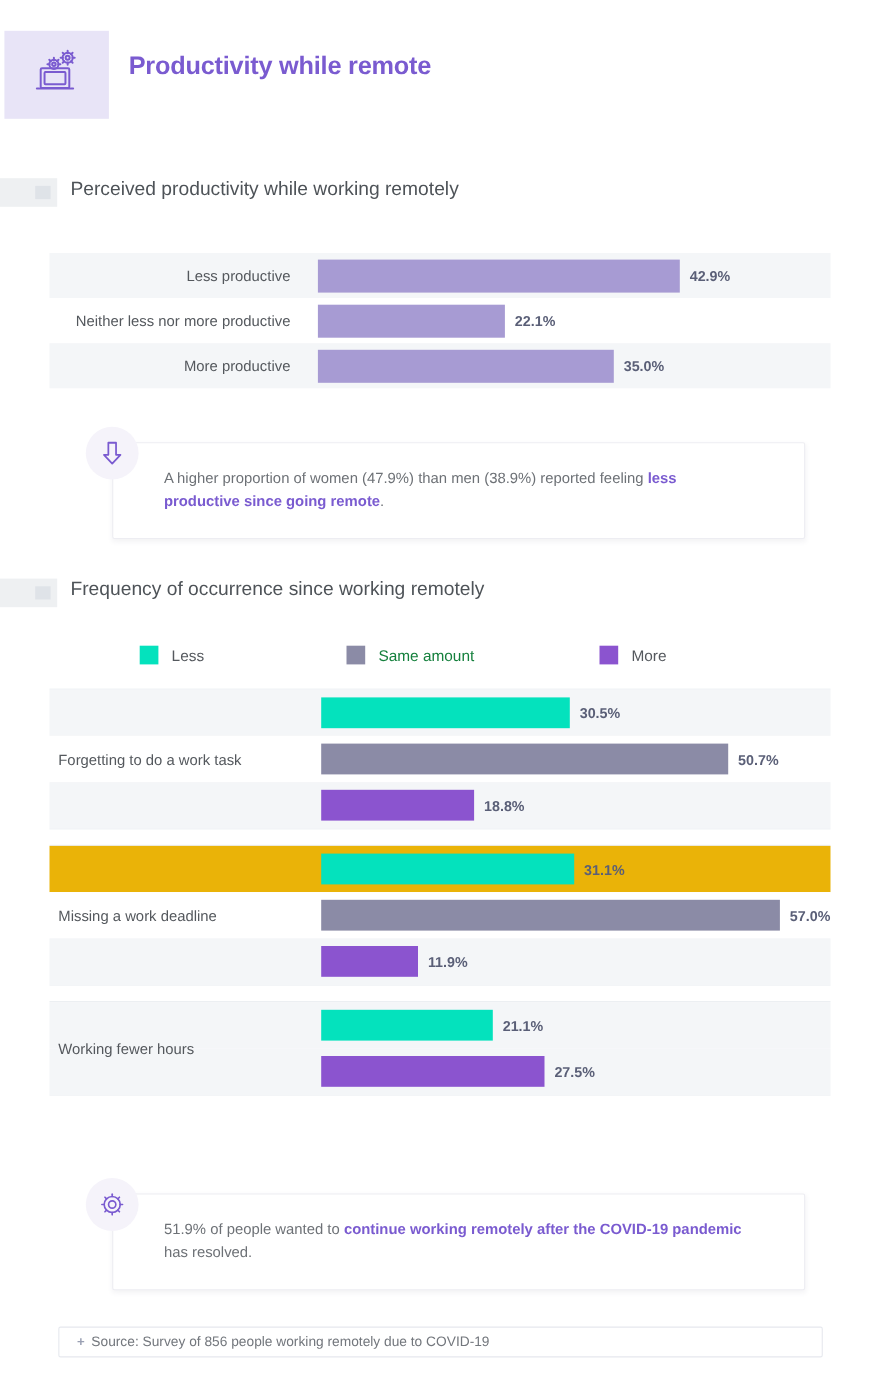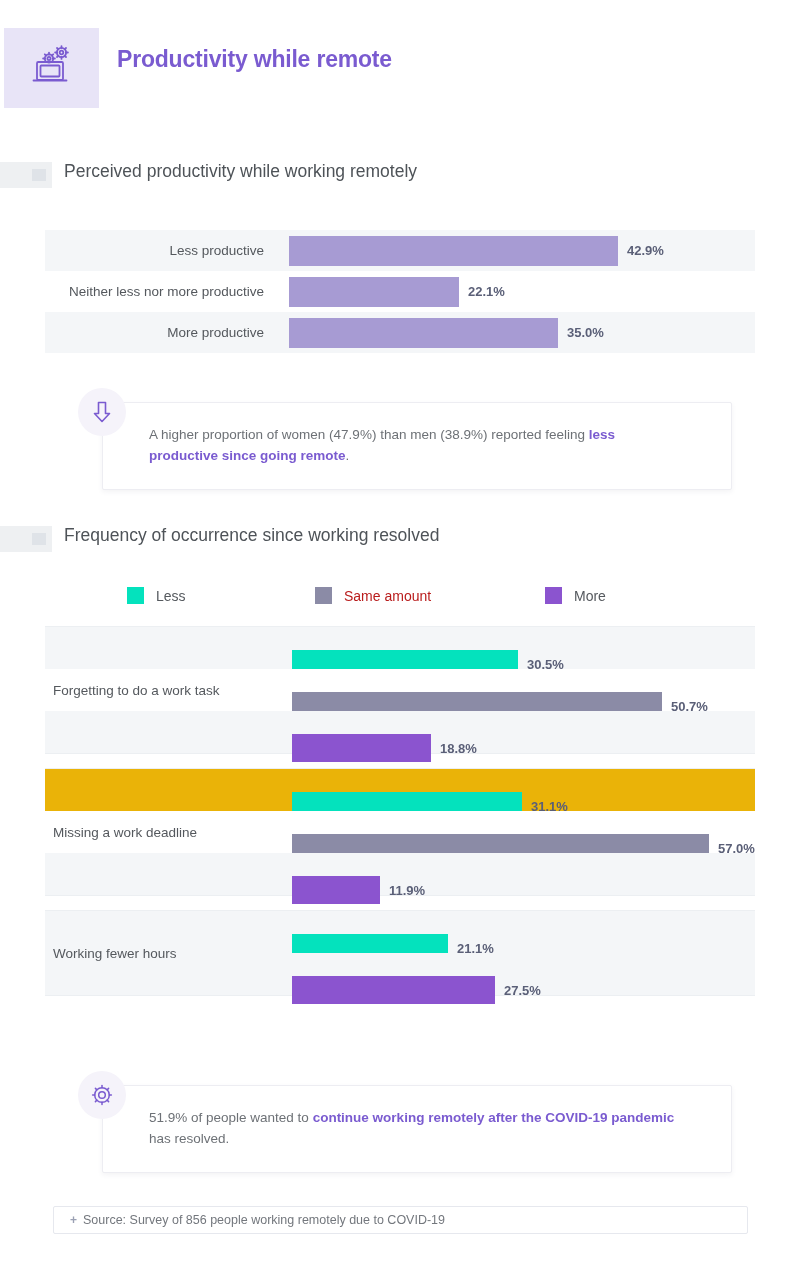--- a/index.html
+++ b/index.html
@@ -74,21 +74,21 @@
 
   
   .group { position: relative; width: 100%; }
   .group + .group { margin-top: 14px; }
   .group .group-label {
     position: absolute; left: 8px; top: 0; height: 100%;
     width: 200px; display: flex; align-items: center;
     font-size: 13.5px; color: #54585d; z-index: 3;
   }
   .group .grow { position: relative; height: 42px; width: 100%; display: flex; align-items: center; }
-  .group .grow .bar-area { position: absolute; left: 203px; top: 16px; height: 100%; display: flex; align-items: center; padding-left: 44px; }
+  .group .grow .bar-area { position: absolute; left: 203px; top: 0; height: 100%; display: flex; align-items: center; padding-left: 44px; }
   .grow-sep { height: 1px; background: #eceff2; width: 100%; }
 
   
   .callout { position: absolute; left: 78px; width: 654px; }
   .callout .circle {
     position: absolute; left: 0; top: 0; width: 48px; height: 48px;
     border-radius: 50%; background: #f5f3fa;
     display: flex; align-items: center; justify-content: center;
     z-index: 3;
   }
@@ -191,31 +191,31 @@
         <path d="M7.5 2.5 h7 v11 h4 L11 21.5 L3.5 13.5 h4 z"></path>
       </svg>
     </div>
     <div class="card">
       <span>A higher proportion of women (47.9%) than men (38.9%) reported feeling </span><b>less productive since going remote</b><span>.</span>
     </div>
   </div>
 
   <div class="section-head" style="top:526px;">
     <span class="swatch"></span>
-    <span class="section-title">Frequency of occurrence since working resolved</span>
+    <span class="section-title">Frequency of occurrence since working remotely</span>
   </div>
 
   <div style="position:absolute; left:127px; top:587px; width:600px; height:20px;">
     <span style="position:absolute; left:0; top:0; display:flex; align-items:center;">
       <span style="width:17px;height:17px;background:#04e2bd;display:inline-block;"></span>
       <span style="margin-left:12px;font-size:14px;color:#55595e;">Less</span>
     </span>
     <span style="position:absolute; left:188px; top:0; display:flex; align-items:center;">
       <span style="width:17px;height:17px;background:#8b8ba6;display:inline-block;"></span>
-      <span style="margin-left:12px;font-size:14px;color:#b91c1c;">Same amount</span>
+      <span style="margin-left:12px;font-size:14px;color:#15803d;">Same amount</span>
     </span>
     <span style="position:absolute; left:418px; top:0; display:flex; align-items:center;">
       <span style="width:17px;height:17px;background:#8b54cf;display:inline-block;"></span>
       <span style="margin-left:12px;font-size:14px;color:#55595e;">More</span>
     </span>
   </div>
 
   <div class="chart" style="top:626px;">
 
     <div class="group">

